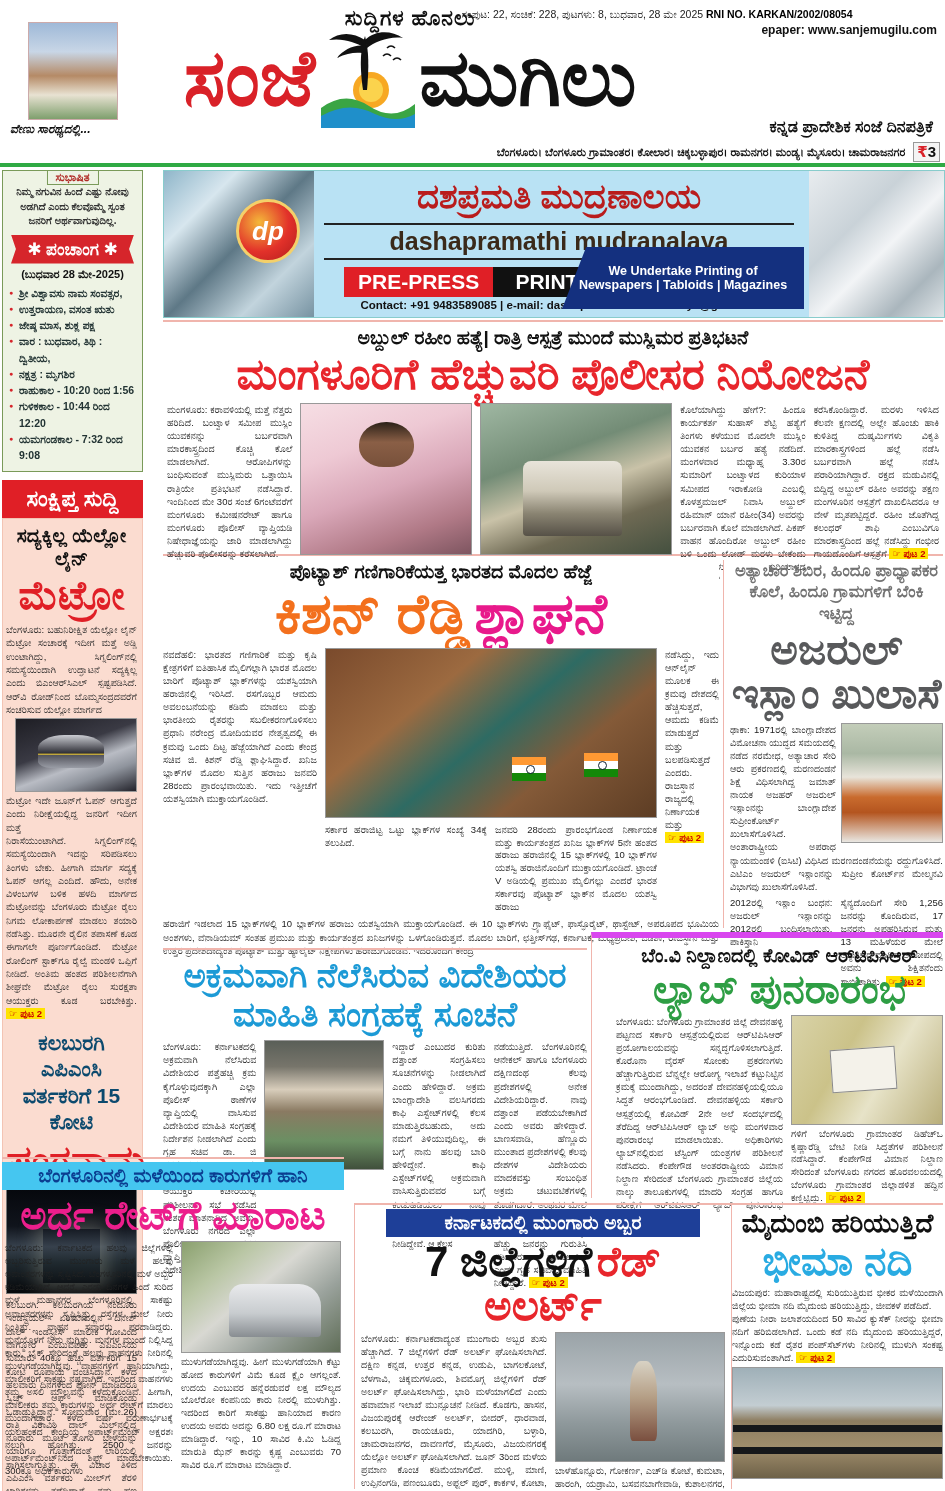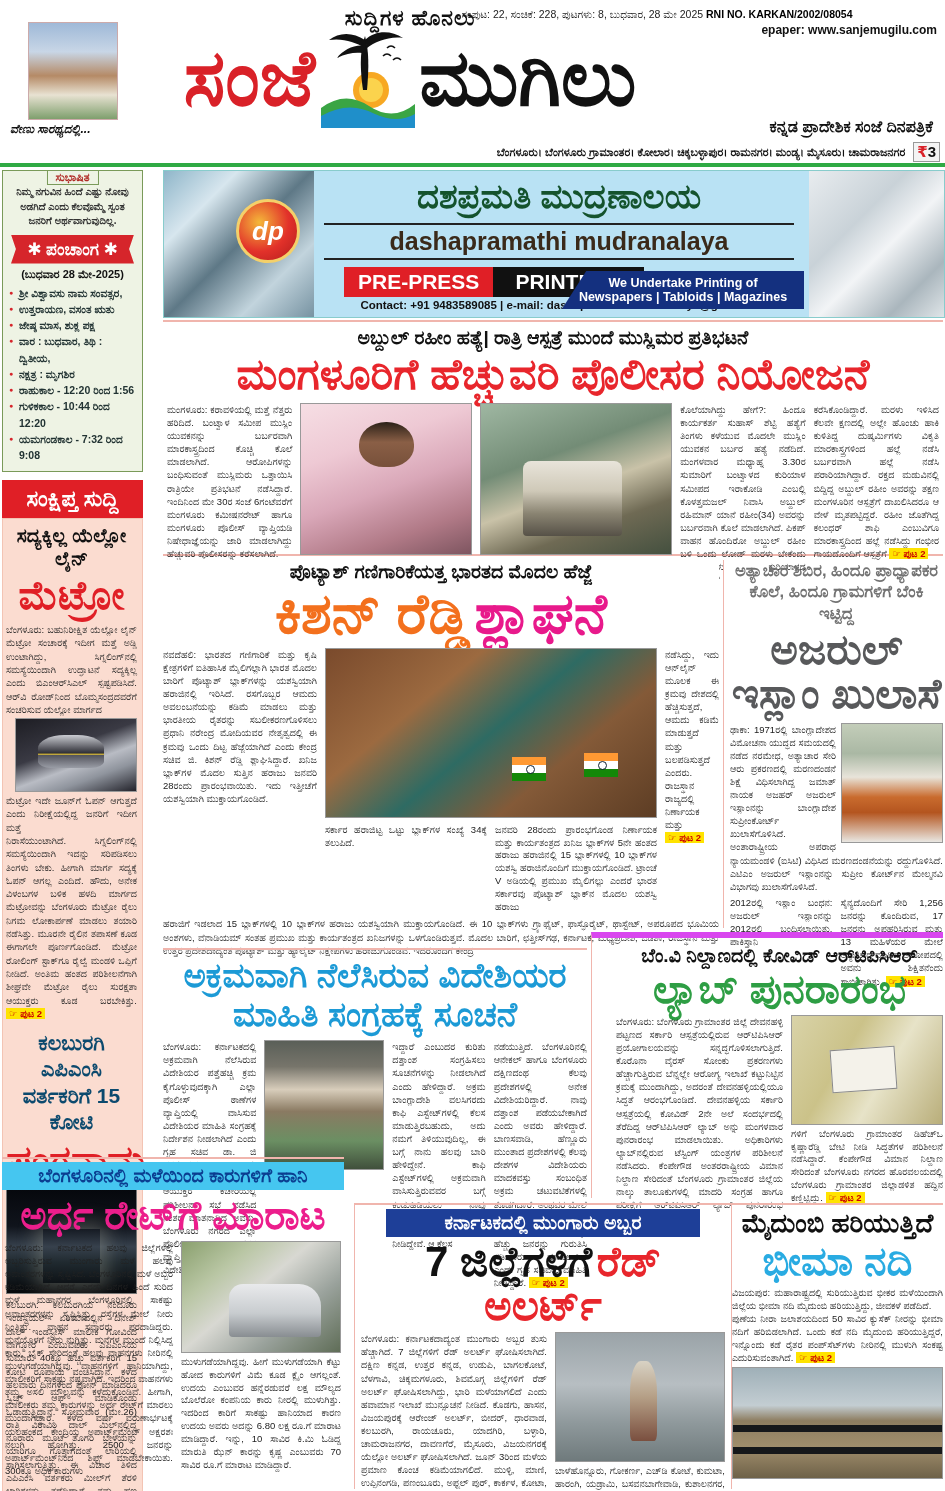--- a/index.html
+++ b/index.html
@@ -55,29 +55,29 @@
       background:linear-gradient(180deg,#béé 0%,#2e5a52 0%,#27514a 100%);box-shadow:0 0 18px 6px rgba(240,240,210,.25);}
   .jump{background:#ffe300;color:#c00;font-size:9.5px;font-weight:bold;padding:0 3px;white-space:nowrap;}
   
   .ad{position:absolute;left:163px;top:170px;width:780px;height:146px;background:#b9e2f4;border:1px solid #8cc;overflow:hidden;}
   .ad-press{position:absolute;left:0;top:0;width:150px;height:146px;
       background:linear-gradient(135deg,#8fb6c9 0%,#d7e6ee 25%,#5e7886 50%,#c2d4dd 75%,#7793a2 100%);}
   .ad-logo{position:absolute;left:72px;top:28px;width:58px;height:58px;border-radius:50%;
       background:radial-gradient(circle at 35% 35%,#f4b83a 0%,#e2312a 55%,#b01d1d 100%);
       color:#fff;font-size:26px;font-weight:bold;font-style:italic;display:flex;align-items:center;justify-content:center;
       border:3px solid #f4d06a;}
-  .ad-title-kn{position:absolute;left:160px;top:6px;width:470px;text-align:center;font-size:34px;font-weight:bold;color:#14532d;}
+  .ad-title-kn{position:absolute;left:160px;top:6px;width:470px;text-align:center;font-size:34px;font-weight:bold;color:#b91c1c;}
   .ad-title-en{position:absolute;left:160px;top:52px;width:470px;text-align:center;font-size:25px;font-weight:bold;
       color:#3a2a1a;border-top:2px solid #222;border-bottom:2px solid #222;padding:2px 0;}
   .ad-tags{position:absolute;left:180px;top:96px;display:flex;}
   .tag-prepress{background:#e01f26;color:#fff;font-size:21px;font-weight:bold;padding:3px 14px;}
   .tag-printers{background:#111;color:#fff;font-size:21px;font-weight:bold;padding:3px 22px;}
   .ad-contact{position:absolute;left:150px;top:128px;width:500px;text-align:center;font-size:11.5px;font-weight:bold;color:#111;}
   .ad-services{position:absolute;right:140px;bottom:8px;width:230px;background:#14307f;color:#fff;text-align:center;
-      font-size:12.5px;font-weight:bold;padding:5px 6px;clip-path:polygon(10% 0,100% 0,100% 100%,0 100%);}
+      font-size:12.5px;font-weight:bold;padding:17px 6px;clip-path:polygon(10% 0,100% 0,100% 100%,0 100%);}
   .ad-machine{position:absolute;right:0;top:0;width:135px;height:146px;
       background:linear-gradient(135deg,#e8ecef 0%,#c9d2d8 35%,#f2f4f6 55%,#aab6bd 80%,#dfe5e8 100%);}
   
   .kicker{font-size:19px;font-weight:bold;color:#111;text-align:center;line-height:1.25;}
   .body-cols{display:flex;gap:8px;}
   .bcol{flex:1;font-size:9.5px;line-height:1.38;text-align:justify;color:#222;}
   
   .art1{position:absolute;left:163px;top:320px;width:780px;height:236px;border-top:2px solid #f0b5ad;border-bottom:2px solid #f0b5ad;background:#fff;padding-top:4px;box-sizing:border-box;}
   .art1-headline{font-size:43px;font-weight:bold;color:#e8262c;text-align:center;line-height:1.05;margin:2px 0 6px 0;}
   .photo-groom{width:170px;height:150px;flex:0 0 auto;border:1px solid #999;
@@ -188,21 +188,21 @@
     <div class="subhashita">
       <div class="subhashita-title">ಸುಭಾಷಿತ</div>
       <div class="subhashita-text">ನಿಮ್ಮ ನಗುವಿನ ಹಿಂದೆ ಎಷ್ಟು ನೋವು ಅಡಗಿದೆ ಎಂದು ಕೆಲವೊಮ್ಮೆ ಸ್ವಂತ ಜನರಿಗೆ ಅರ್ಥವಾಗುವುದಿಲ್ಲ.</div>
       <div class="panchanga-ribbon">✱ ಪಂಚಾಂಗ ✱</div>
       <div class="panchanga-date">(ಬುಧವಾರ 28 ಮೇ-2025)</div>
       <div class="panchanga-item">ಶ್ರೀ ವಿಶ್ವಾವಸು ನಾಮ ಸಂವತ್ಸರ,</div>
       <div class="panchanga-item">ಉತ್ತರಾಯಣ, ವಸಂತ ಋತು</div>
       <div class="panchanga-item">ಜೇಷ್ಠ ಮಾಸ, ಶುಕ್ಲ ಪಕ್ಷ</div>
       <div class="panchanga-item">ವಾರ : ಬುಧವಾರ, ತಿಥಿ : ದ್ವಿತೀಯ,</div>
       <div class="panchanga-item">ನಕ್ಷತ್ರ : ಮೃಗಶಿರ</div>
-      <div class="panchanga-item">ರಾಹುಕಾಲ - 12:20 ರಿಂದ 1:56</div>
+      <div class="panchanga-item">ರಾಹುಕಾಲ - 10:20 ರಿಂದ 1:56</div>
       <div class="panchanga-item">ಗುಳಿಕಕಾಲ - 10:44 ರಿಂದ 12:20</div>
       <div class="panchanga-item">ಯಮಗಂಡಕಾಲ - 7:32 ರಿಂದ 9:08</div>
     </div>
     <div class="brief-banner">ಸಂಕ್ಷಿಪ್ತ ಸುದ್ದಿ</div>
     <div class="side-pink">
       <div class="metro-h-black">ಸದ್ಯಕ್ಕಿಲ್ಲ ಯೆಲ್ಲೋ ಲೈನ್</div>
       <div class="metro-h-red">ಮೆಟ್ರೋ</div>
       <div class="side-body">ಬೆಂಗಳೂರು: ಬಹುನಿರೀಕ್ಷಿತ ಯೆಲ್ಲೋ ಲೈನ್ ಮೆಟ್ರೋ ಸಂಚಾರಕ್ಕೆ ಇದೀಗ ಮತ್ತೆ ಅಡ್ಡಿ ಉಂಟಾಗಿದ್ದು, ಸಿಗ್ನಲಿಂಗ್‌ನಲ್ಲಿ ಸಮಸ್ಯೆಯಿಂದಾಗಿ ಉದ್ಘಾಟನೆ ಸದ್ಯಕ್ಕಿಲ್ಲ ಎಂದು ಬಿಎಂಆರ್‌ಸಿಎಲ್ ಸ್ಪಷ್ಟಪಡಿಸಿದೆ. ಆರ್‌ವಿ ರೋಡ್‌ನಿಂದ ಬೊಮ್ಮಸಂದ್ರದವರೆಗೆ ಸಂಚರಿಸುವ ಯೆಲ್ಲೋ ಮಾರ್ಗದ</div>
       <div class="clearfix">
         <div class="metro-photo"></div>

